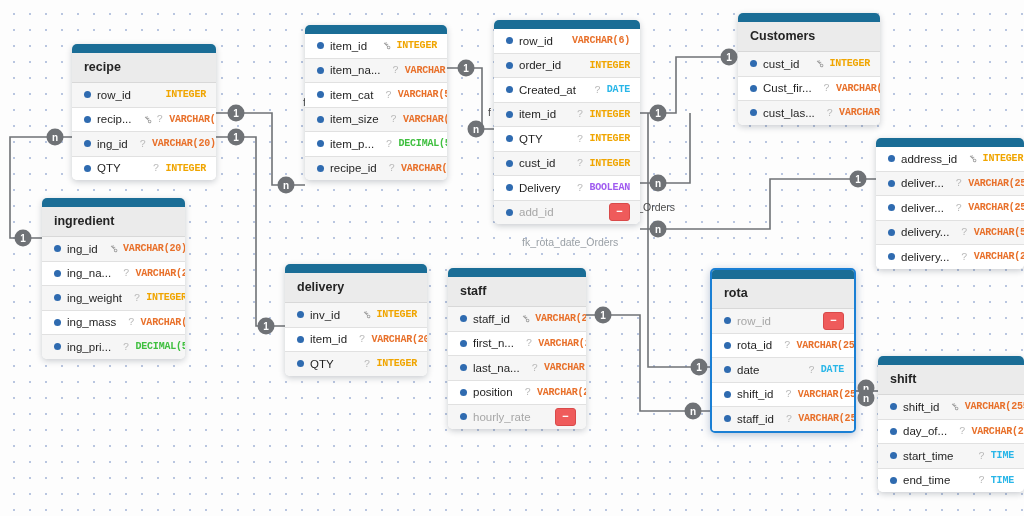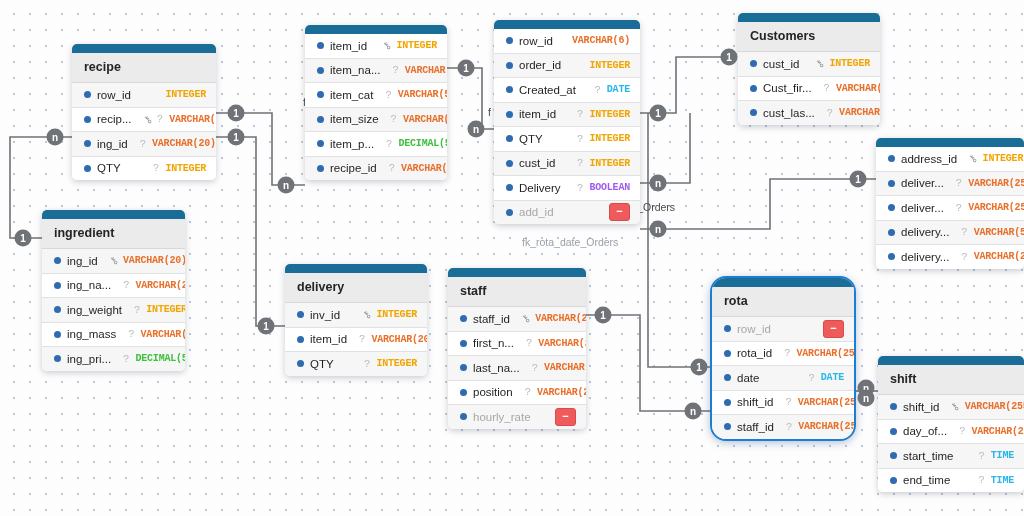--- a/index.html
+++ b/index.html
@@ -392,21 +392,21 @@
           <span class="col-type t-var">VARCHAR(55)</span>
         </div>
         <div class="tbl-row">
           <span class="col-dot"></span>
           <span class="col-name">delivery...</span>
           <span class="spacer"></span>
           <span class="nullable">?</span>
           <span class="col-type t-var">VARCHAR(20)</span>
         </div>
       </div>
-      <div class="table" style="left: 42px; top: 198px; width: 143px; margin-top: 12px;">
+      <div class="table" style="left: 42px; top: 198px; width: 143px;">
         <div class="tbl-bar"></div>
         <div class="tbl-title">ingredient</div>
         <div class="tbl-row">
           <span class="col-dot"></span>
           <span class="col-name">ing_id</span>
           <span class="spacer"></span>
           <span class="key-icon">⚷</span>
           <span class="col-type t-var">VARCHAR(20)</span>
         </div>
         <div class="tbl-row">
@@ -494,21 +494,21 @@
           <span class="nullable">?</span>
           <span class="col-type t-var">VARCHAR(255)</span>
         </div>
         <div class="tbl-row dim">
           <span class="col-dot"></span>
           <span class="col-name">hourly_rate</span>
           <span class="spacer"></span>
           <span class="minus-btn">−</span>
         </div>
       </div>
-      <div class="table selected" style="left: 710px; top: 276px; width: 142px; border-radius: 16px;">
+      <div class="table selected" style="left: 710px; top: 268px; width: 142px;">
         <div class="tbl-bar"></div>
         <div class="tbl-title">rota</div>
         <div class="tbl-row dim">
           <span class="col-dot"></span>
           <span class="col-name">row_id</span>
           <span class="spacer"></span>
           <span class="minus-btn">−</span>
         </div>
         <div class="tbl-row">
           <span class="col-dot"></span>

